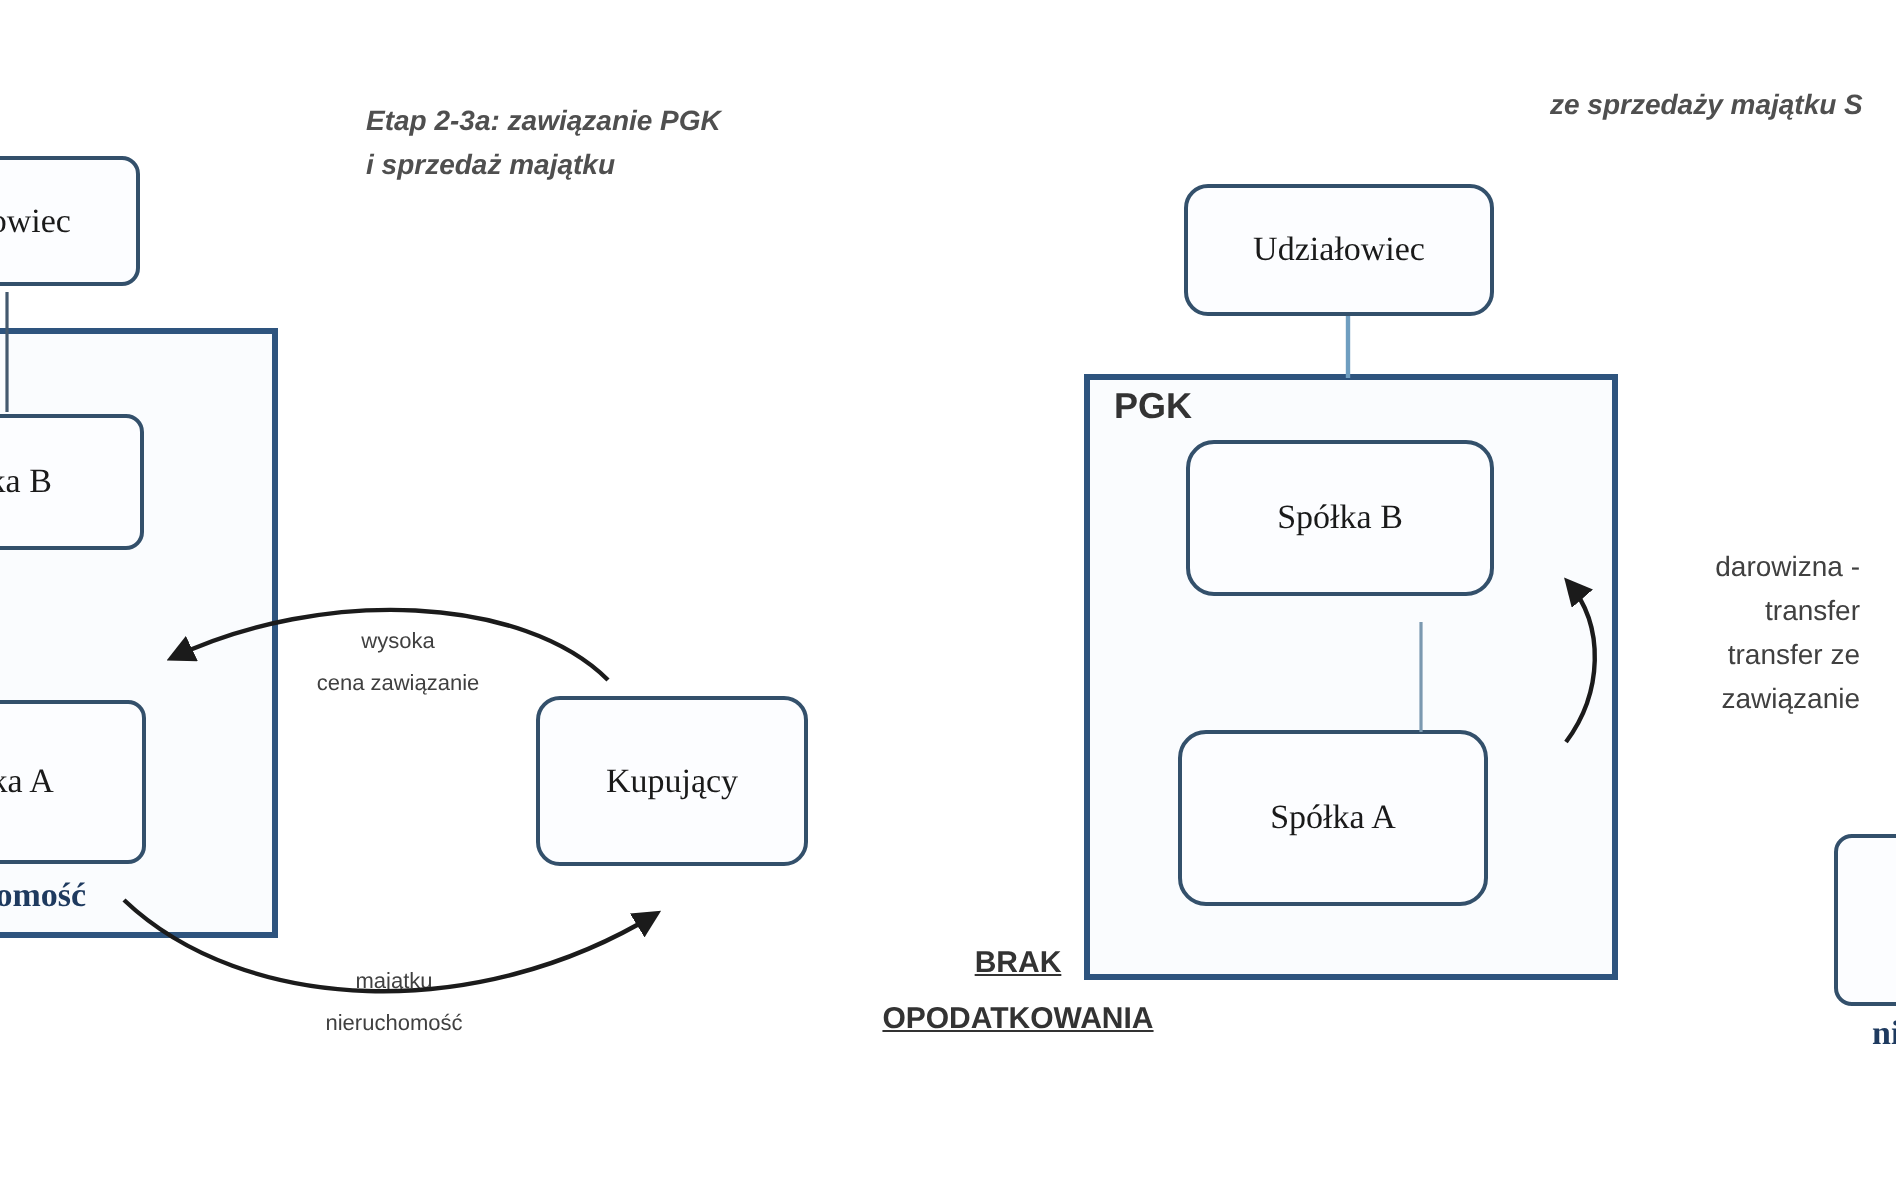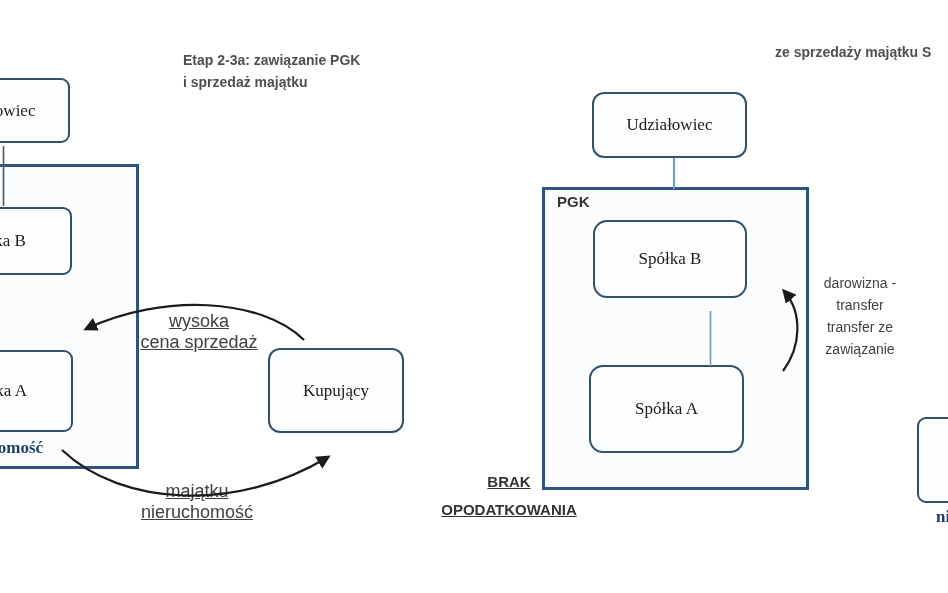--- a/index.html
+++ b/index.html
@@ -33,55 +33,55 @@
     font-family: "Liberation Serif", serif;
     font-size: 17px;
     color: #1a1a1a;
     white-space: nowrap;
   }
   .node.square {
     border-radius: 9px;
   }
   .heading {
     position: absolute;
+    font-style: italic;
     font-weight: 600;
     font-size: 14px;
     line-height: 21.5px;
     color: #4f4f4f;
     white-space: nowrap;
   }
   .arrow-label {
     position: absolute;
-    font-size: 18px;
+    font-size: 11px;
     line-height: 21px;
     color: #404040;
     text-align: center;
     white-space: nowrap;
-    text-decoration: underline;
   }
   .donation-label {
     position: absolute;
     font-size: 14px;
     line-height: 22px;
     color: #404040;
     text-align: center;
     white-space: nowrap;
   }
   .no-tax-label {
     position: absolute;
     font-size: 15px;
     font-weight: 600;
     line-height: 28px;
     color: #333333;
     text-align: center;
     white-space: nowrap;
   }
   .group-label {
     position: absolute;
-    font-size: 15px;
+    font-size: 18px;
     font-weight: 600;
     color: #333333;
   }
   .property-label {
     position: absolute;
     font-family: "Liberation Serif", serif;
     font-weight: 600;
     font-size: 17px;
     color: #1e3a5f;
     white-space: nowrap;
@@ -118,21 +118,21 @@
   </div>
 
   <div class="property-label" style="left:-58px; top:438px;">nieruchomość</div>
 
   <div class="node" style="left:268px; top:348px; width:136px; height:85px;">
     <span>Kupujący</span>
   </div>
 
   <div class="arrow-label" style="left:119px; top:311px; width:160px;">
     <div>wysoka</div>
-    <div>cena sprzedaż</div>
+    <div>cena zawiązanie</div>
   </div>
 
   <div class="arrow-label" style="left:117px; top:481px; width:160px;">
     <div>majątku</div>
     <div>nieruchomość</div>
   </div>
 
   <div class="heading" style="left:775px; top:42px;">
     <div>ze sprzedaży majątku S</div>
   </div>
@@ -146,21 +146,21 @@
   </div>
 
   <div class="node" style="left:593px; top:220px; width:154px; height:78px; border-radius:14px;">
     <span>Spółka B</span>
   </div>
 
   <div class="node" style="left:589px; top:365px; width:155px; height:88px; border-radius:14px;">
     <span>Spółka A</span>
   </div>
 
-  <div class="donation-label" style="left:790px; top:272px; width:140px;">
+  <div class="donation-label" style="left:790px; top:272px; width:140px;text-align:right;">
     <div>darowizna  -</div>
     <div>transfer</div>
     <div>transfer ze</div>
     <div>zawiązanie</div>
   </div>
 
   <div class="no-tax-label" style="left:428px; top:468px; width:162px;text-decoration:underline;">
     <div>BRAK</div>
     <div>OPODATKOWANIA</div>
   </div>

